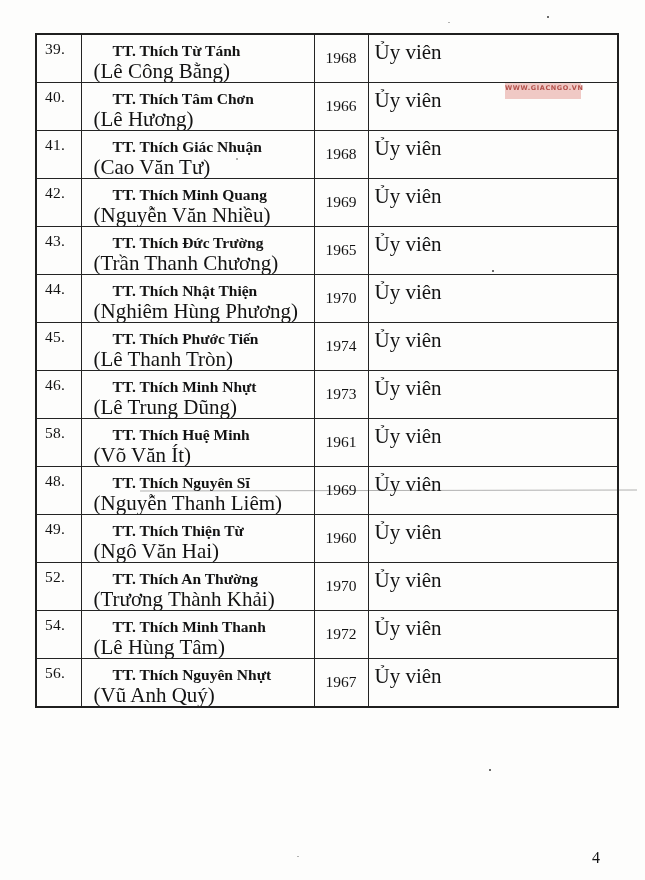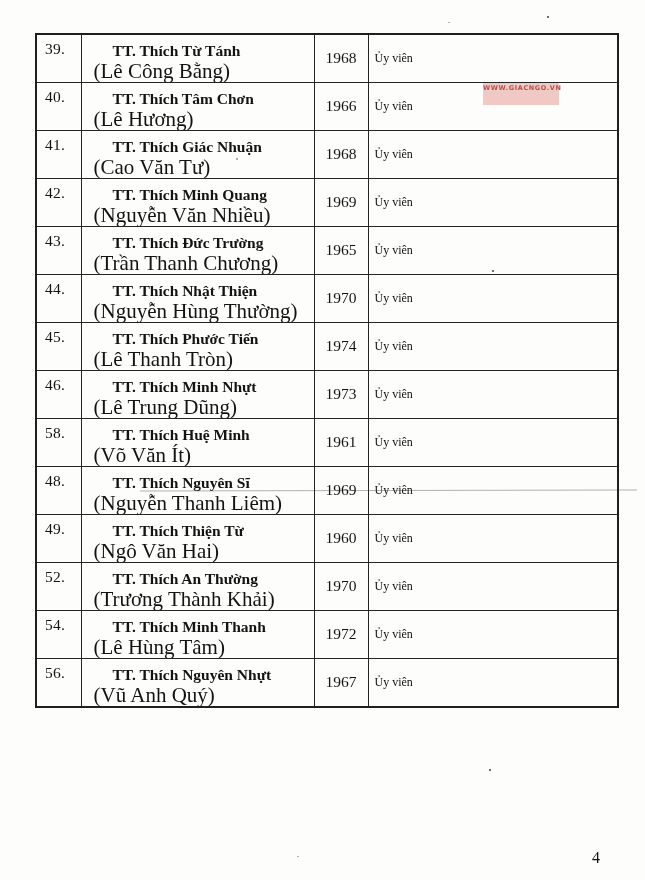--- a/index.html
+++ b/index.html
@@ -41,26 +41,26 @@
     font-size:21px;
     line-height:21px;
     white-space:nowrap;
   }
   td.year {
     font-size:15.5px;
     text-align:center;
     padding-top:14px;
   }
   td.role {
-    font-size:12px;
-    padding:16px 0 0 6px;
+    font-size:21px;
+    padding:5px 0 0 6px;
   }
   .watermark {
-    position:absolute; left:483px; top:83px;
-    width:76px; height:22px;
+    position:absolute; left:505px; top:83px;
+    width:76px; height:16px;
     background:#f0c9c5;
     color:#b4504b;
     font-family:"DejaVu Sans", sans-serif;
     font-size:6.5px; font-weight:bold;
     letter-spacing:0.6px;
     text-align:center; line-height:10px;
     filter:blur(0.4px);
   }
   .page-number {
     position:absolute; left:592px; top:849px;
@@ -135,21 +135,21 @@
         <div class="name-main">TT. Thích Đức Trường</div>
         <div class="name-sub">(Trần Thanh Chương)</div>
       </td>
       <td class="year">1965</td>
       <td class="role">Ủy viên</td>
     </tr>
         <tr>
       <td class="no">44.</td>
       <td class="name">
         <div class="name-main">TT. Thích Nhật Thiện</div>
-        <div class="name-sub">(Nguyễn Hùng Thường)</div>
+        <div class="name-sub">(Nghiêm Hùng Phương)</div>
       </td>
       <td class="year">1970</td>
       <td class="role">Ủy viên</td>
     </tr>
         <tr>
       <td class="no">45.</td>
       <td class="name">
         <div class="name-main">TT. Thích Phước Tiến</div>
         <div class="name-sub">(Lê Thanh Tròn)</div>
       </td>

